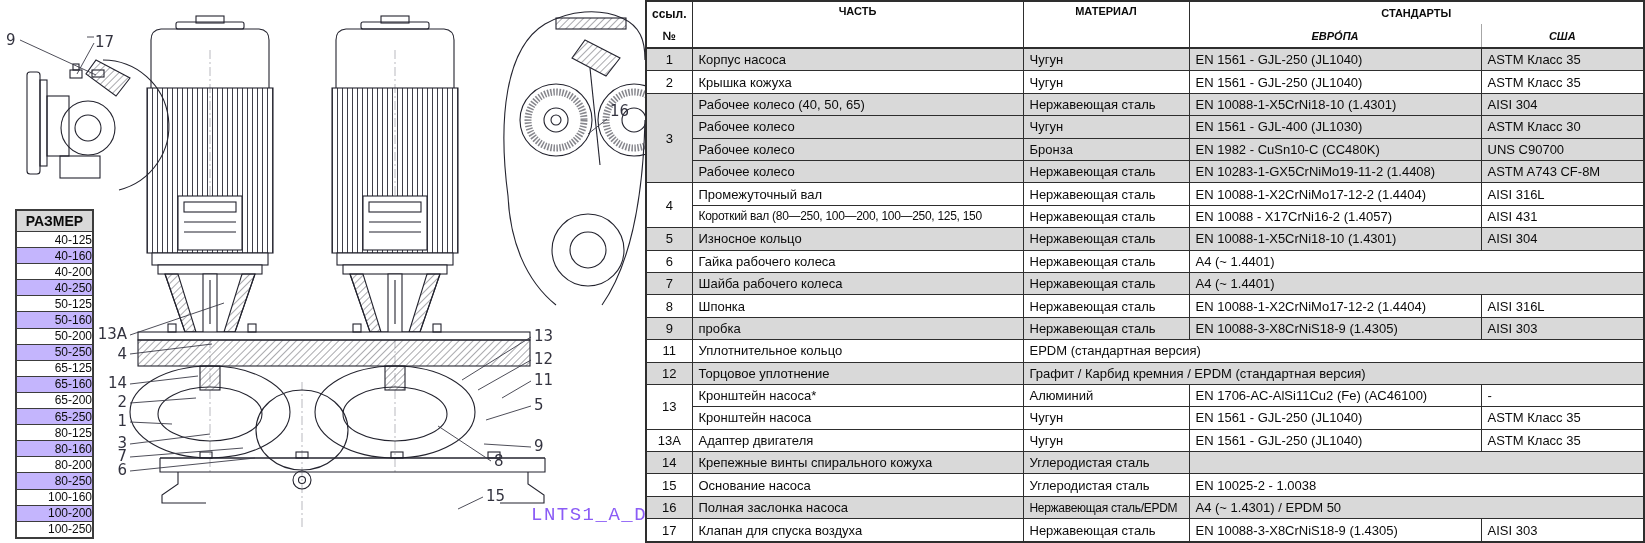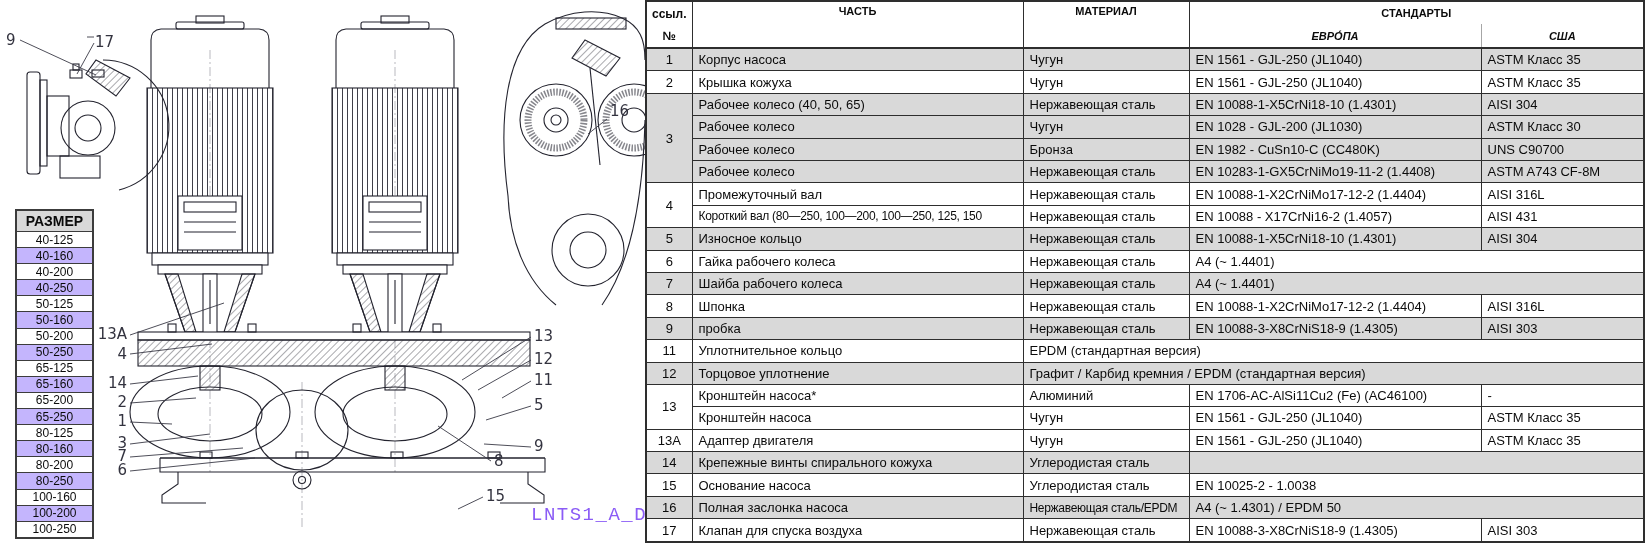--- a/index.html
+++ b/index.html
@@ -8,21 +8,21 @@
   .stage{position:absolute;inset:0;}
   svg{position:absolute;left:0;top:0;}
   .code{position:absolute;left:531px;top:504px;
         font-family:"Liberation Mono","DejaVu Sans Mono",monospace;
         font-size:19px;color:#8b5cf6;letter-spacing:1.5px;}
   table{border-collapse:collapse;table-layout:fixed;}
   
   .size{position:absolute;left:15px;top:209px;width:79px;
         border:2px solid #3c3c3c;font-size:12px;}
   .size th{background:#d9d9d9;font-weight:bold;height:18px;border:1px solid #3c3c3c;font-size:14px;}
-  .size td{height:15.1px;text-align:center;border:1px solid #3c3c3c;padding:0;background:#fff;}
+  .size td{height:15.1px;text-align:right;border:1px solid #3c3c3c;padding:0;background:#fff;}
   .size tr.alt td{background:#c4b5fd;}
   
   .parts{position:absolute;left:645px;top:0;width:998px;height:543px;
          border:2px solid #2e2e2e;font-size:13px;}
   .parts th,.parts td{border:1px solid #2e2e2e;padding:0 6px;overflow:hidden;white-space:nowrap;}
   .parts thead th{font-weight:bold;font-size:11px;text-align:center;background:#fff;}
   .parts thead th.h-top{vertical-align:top;padding-top:3px;}
   .parts th.h-ref{font-size:12px;padding:0 2px;}
   .parts th.h-ref div{height:22px;line-height:22px;}
   .parts tr.h1 th{height:22px;}
@@ -293,21 +293,21 @@
         <tr class="shaded">
           <td class="ref" rowspan="4">3</td>
           <td class="part">Рабочее колесо (40, 50, 65)</td>
           <td class="mat">Нержавеющая сталь</td>
           <td class="eu">EN 10088-1-X5CrNi18-10 (1.4301)</td>
           <td class="usa">AISI 304</td>
         </tr>
         <tr class="shaded">
           <td class="part">Рабочее колесо</td>
           <td class="mat">Чугун</td>
-          <td class="eu">EN 1028 - GJL-200 (JL1030)</td>
+          <td class="eu">EN 1561 - GJL-400 (JL1030)</td>
           <td class="usa">ASTM Класс 30</td>
         </tr>
         <tr class="shaded">
           <td class="part">Рабочее колесо</td>
           <td class="mat">Бронза</td>
           <td class="eu">EN 1982 - CuSn10-C (CC480K)</td>
           <td class="usa">UNS C90700</td>
         </tr>
         <tr class="shaded">
           <td class="part">Рабочее колесо</td>

